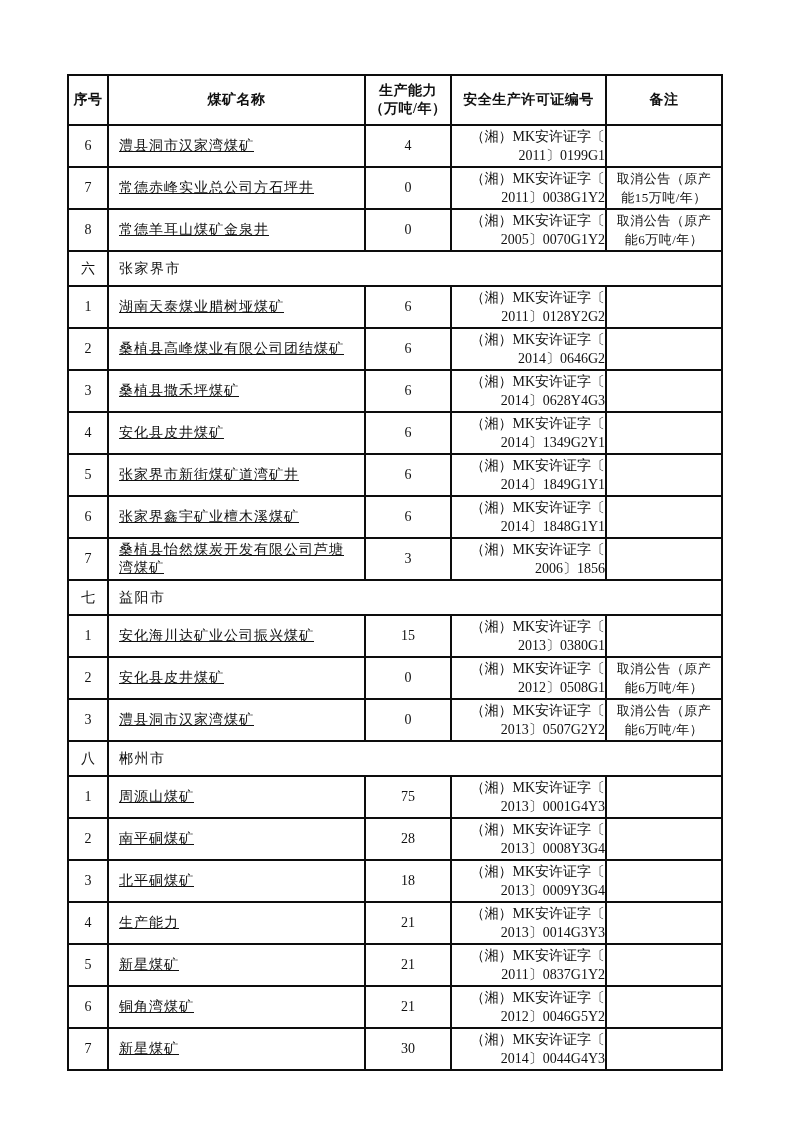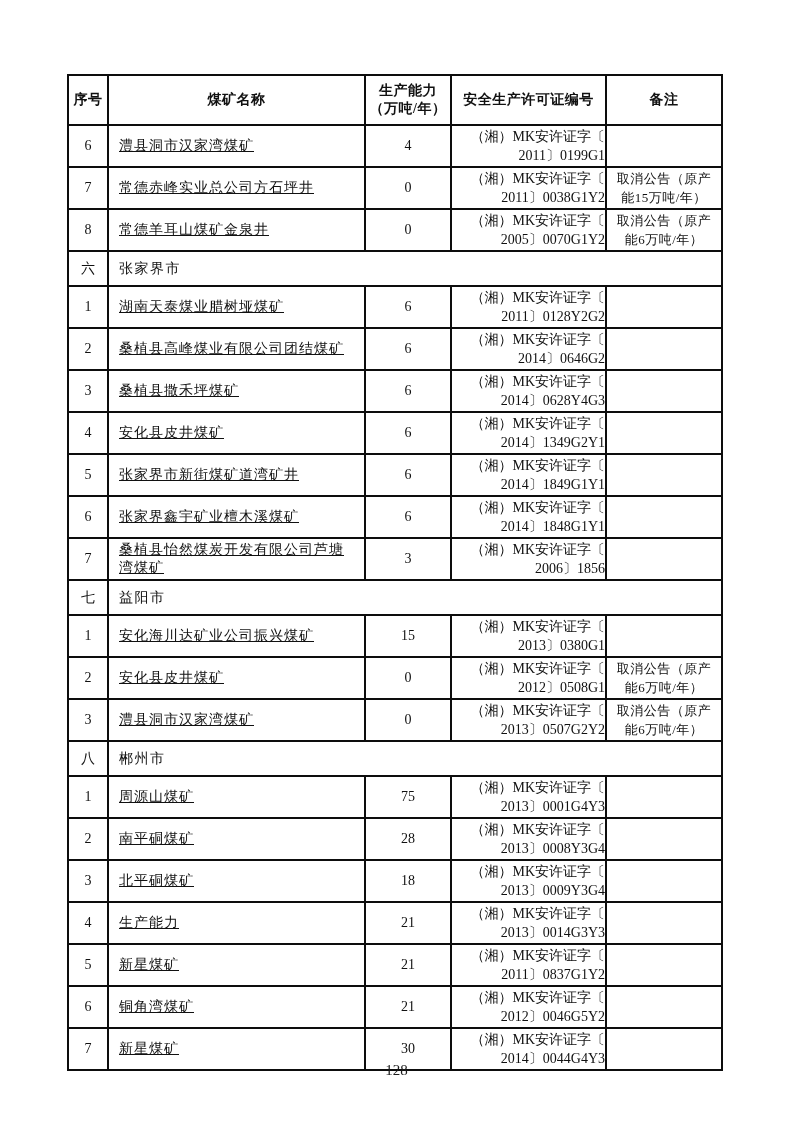--- a/index.html
+++ b/index.html
@@ -287,15 +287,14 @@
           <td class="cell-num">7</td>
           <td class="cell-name">新星煤矿</td>
           <td class="cell-cap">30</td>
           <td class="cell-license">（湘）MK安许证字〔
 2014〕0044G4Y3</td>
           <td class="cell-note"></td>
         </tr>
       </tbody>
   </table>
 
-  <div class="page-number">128</div>
 
 </div>
 
 </body></html>

